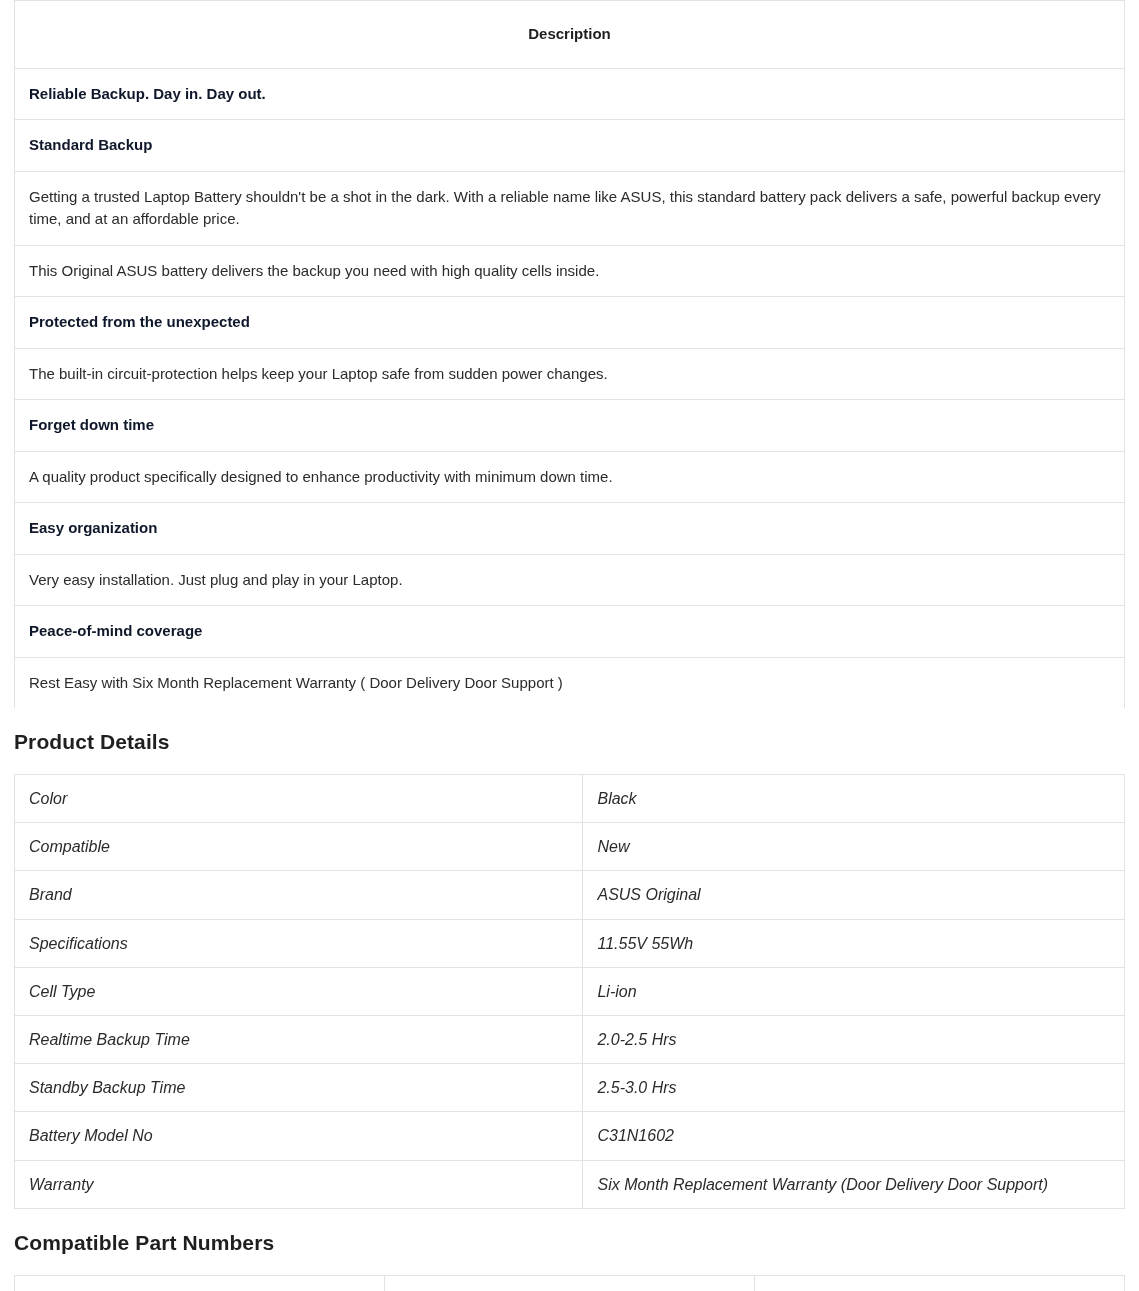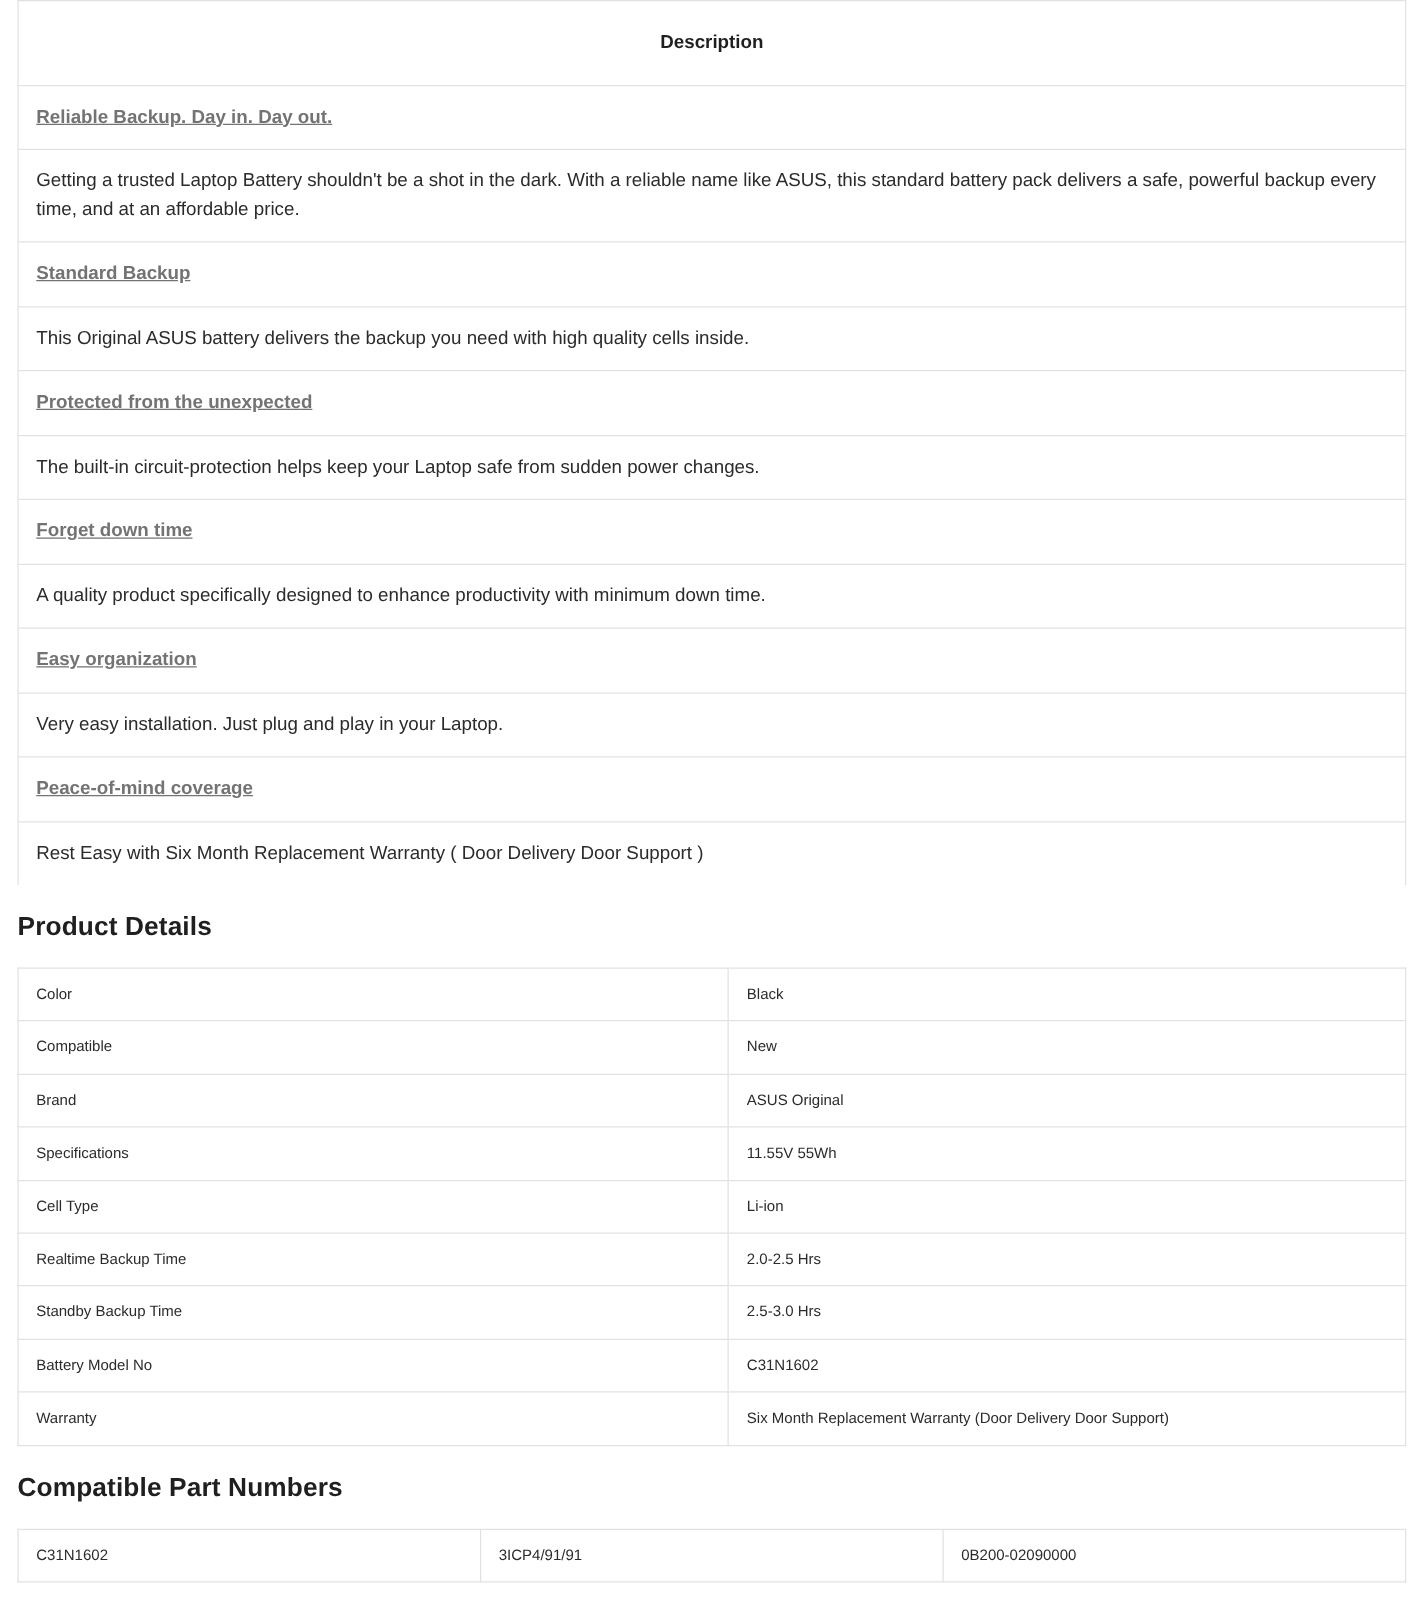--- a/index.html
+++ b/index.html
@@ -31,23 +31,24 @@
   .block-table {
     width: 100%;
     border-collapse: collapse;
     table-layout: fixed;
   }
   .block-table td {
     border: 1px solid #e2e2e2;
     padding: 12px 14px;
     vertical-align: middle;
     line-height: 1.45;
-    font-size: 12px;
+    font-size: 16px;
     color: #2b2b2b;
     word-wrap: break-word;
+    font-style: italic;
   }
   
   .desc-wrap {
     border: 1px solid #e2e2e2;
     border-bottom: none;
   }
   .desc-table {
     width: 100%;
     border-collapse: collapse;
     table-layout: fixed;
@@ -63,22 +64,21 @@
   }
   .desc-title-cell {
     text-align: center;
     font-weight: bold;
     font-size: 21px;
     color: #1f1f1f;
     padding: 22px 14px 22px 14px !important;
   }
   .desc-head {
     font-weight: bold;
-    color: #737373;
-    text-decoration: underline;
+    color: #0f172a;
   }
   .desc-body {
     color: #2b2b2b;
   }
   .details-table td.label {
     width: 48.6%;
   }
   .parts-table td {
     width: 33.33%;
     padding: 12px 14px;
@@ -92,24 +92,24 @@
   <div class="desc-wrap">
     <table class="desc-table">
       <tbody>
         <tr>
           <td class="desc-title-cell">Description</td>
         </tr>
         <tr>
           <td class="desc-head">Reliable Backup. Day in. Day out.</td>
         </tr>
         <tr>
-          <td class="desc-body">Getting a trusted Laptop Battery shouldn't be a shot in the dark. With a reliable name like ASUS, this standard battery pack delivers a safe, powerful backup every time, and at an affordable price.</td>
+          <td class="desc-head">Standard Backup</td>
         </tr>
         <tr>
-          <td class="desc-head">Standard Backup</td>
+          <td class="desc-body">Getting a trusted Laptop Battery shouldn't be a shot in the dark. With a reliable name like ASUS, this standard battery pack delivers a safe, powerful backup every time, and at an affordable price.</td>
         </tr>
         <tr>
           <td class="desc-body">This Original ASUS battery delivers the backup you need with high quality cells inside.</td>
         </tr>
         <tr>
           <td class="desc-head">Protected from the unexpected</td>
         </tr>
         <tr>
           <td class="desc-body">The built-in circuit-protection helps keep your Laptop safe from sudden power changes.</td>
         </tr>

